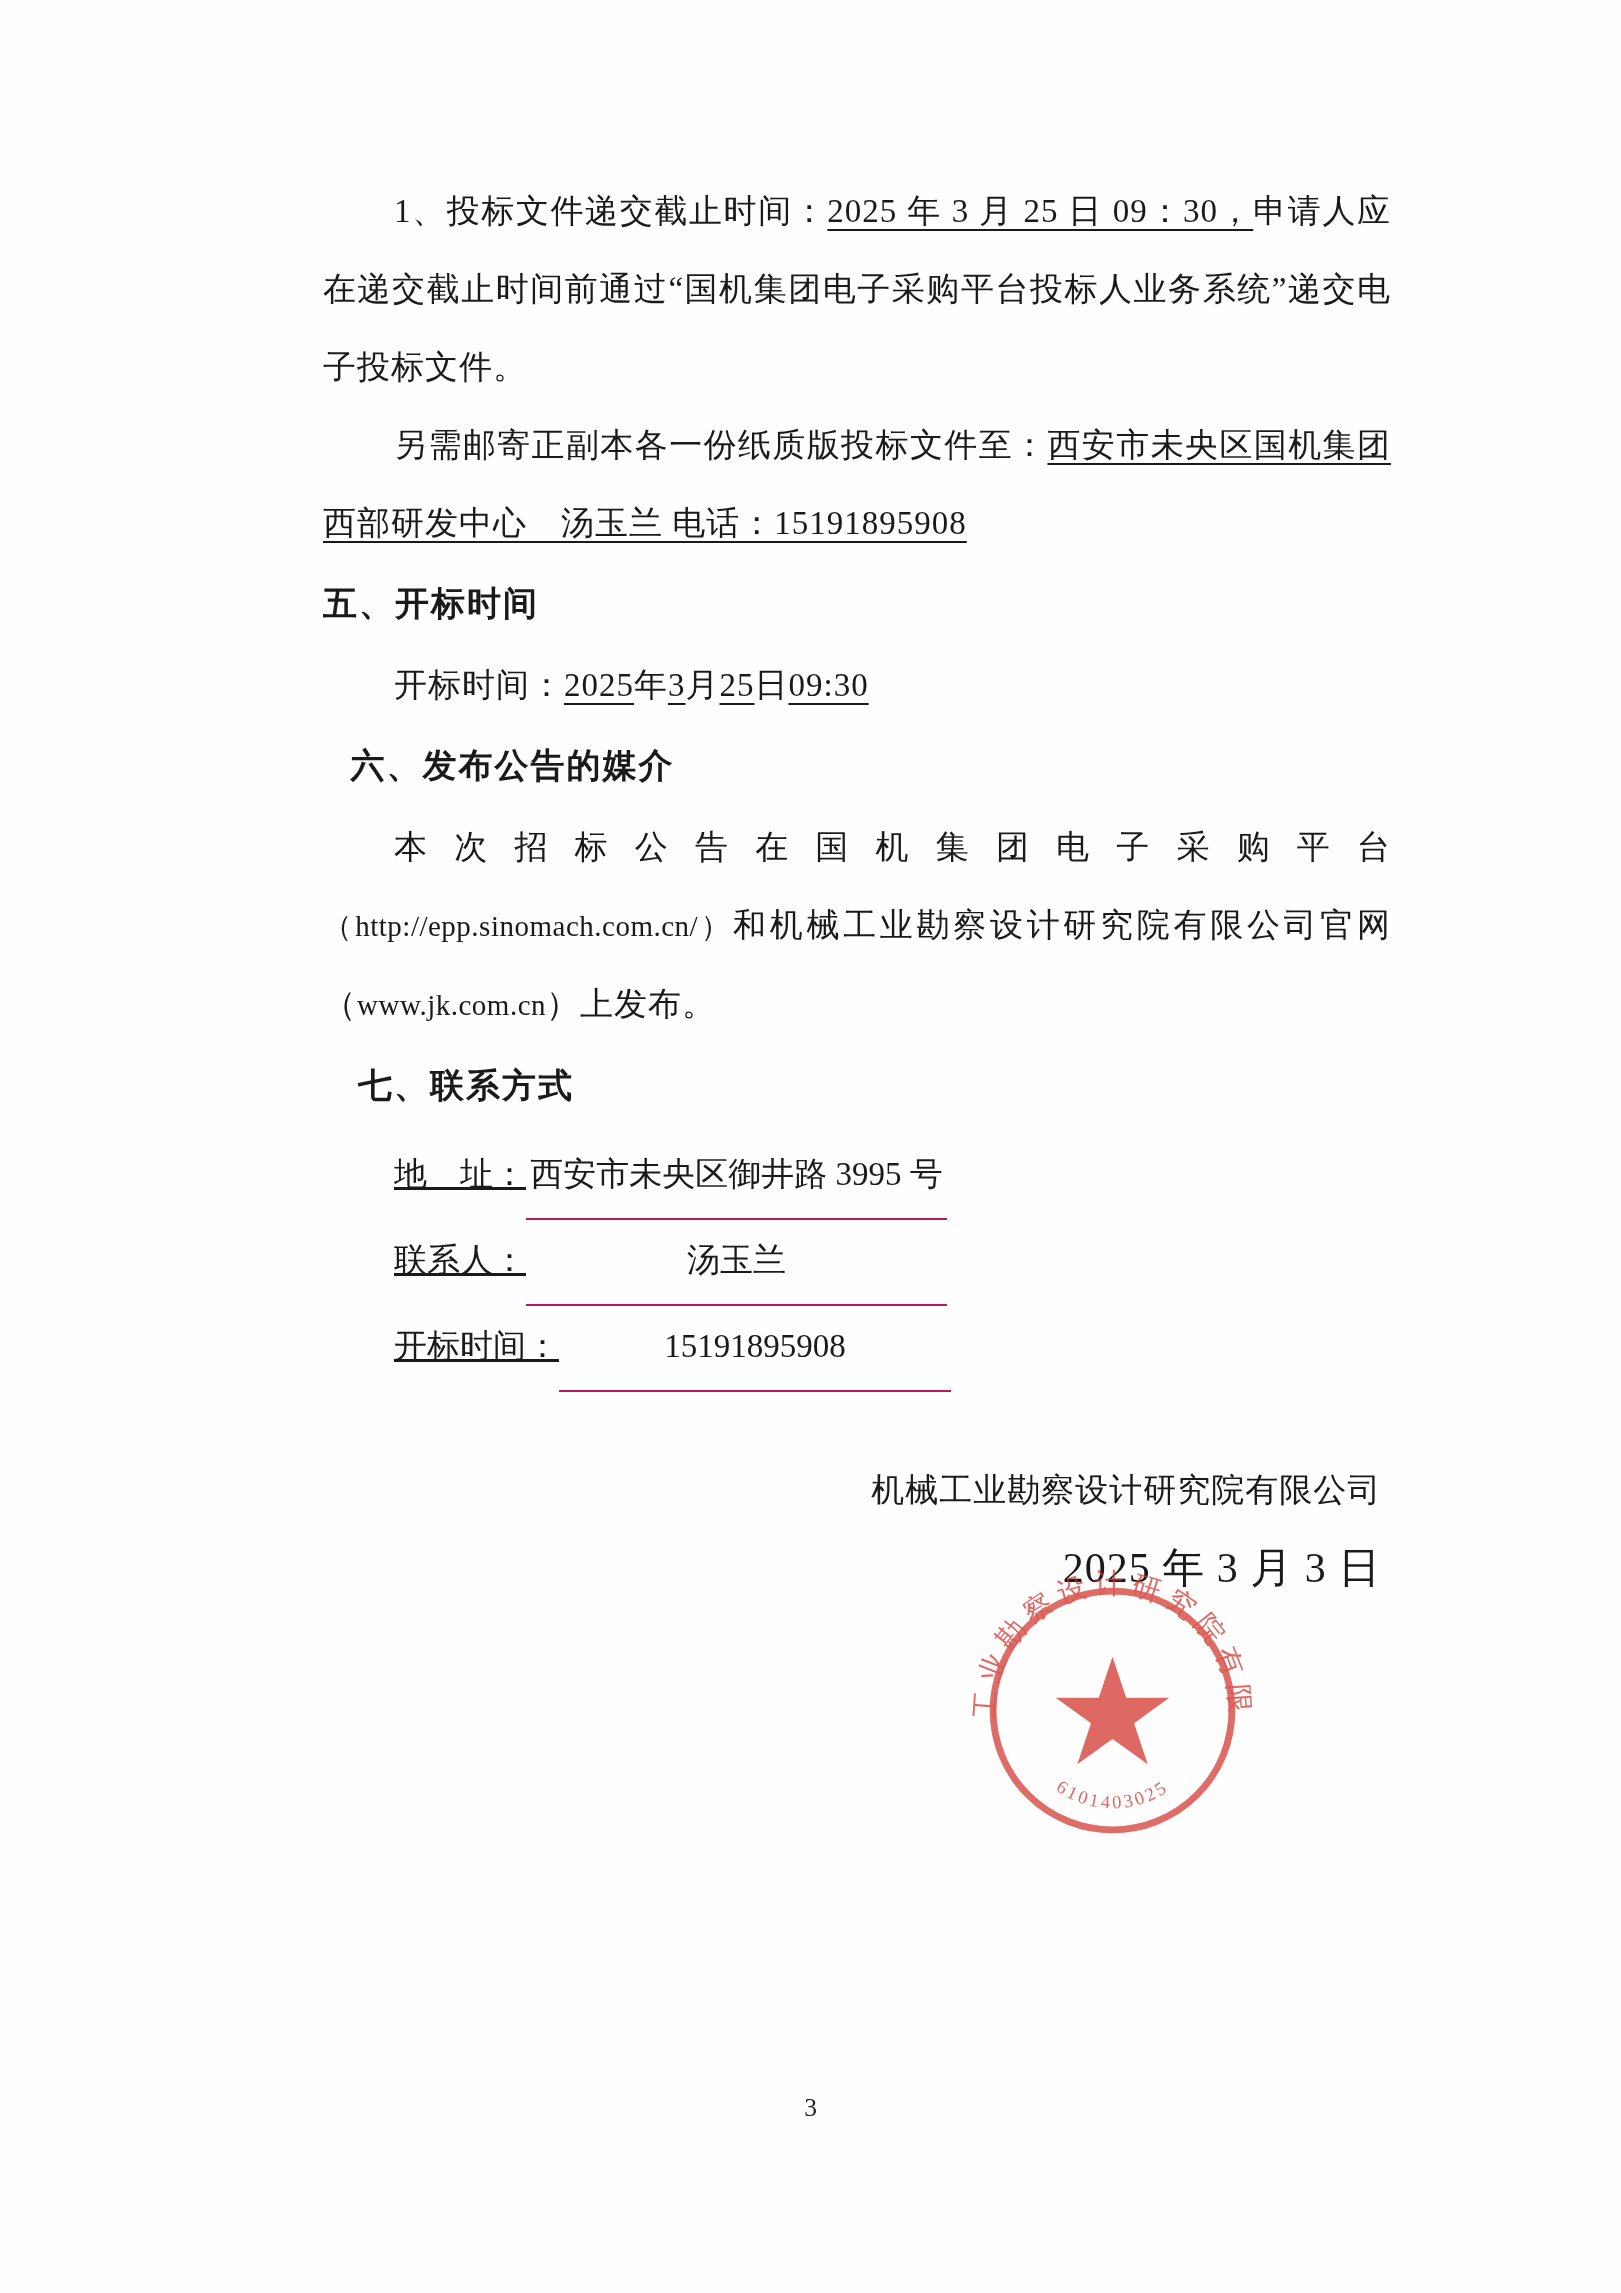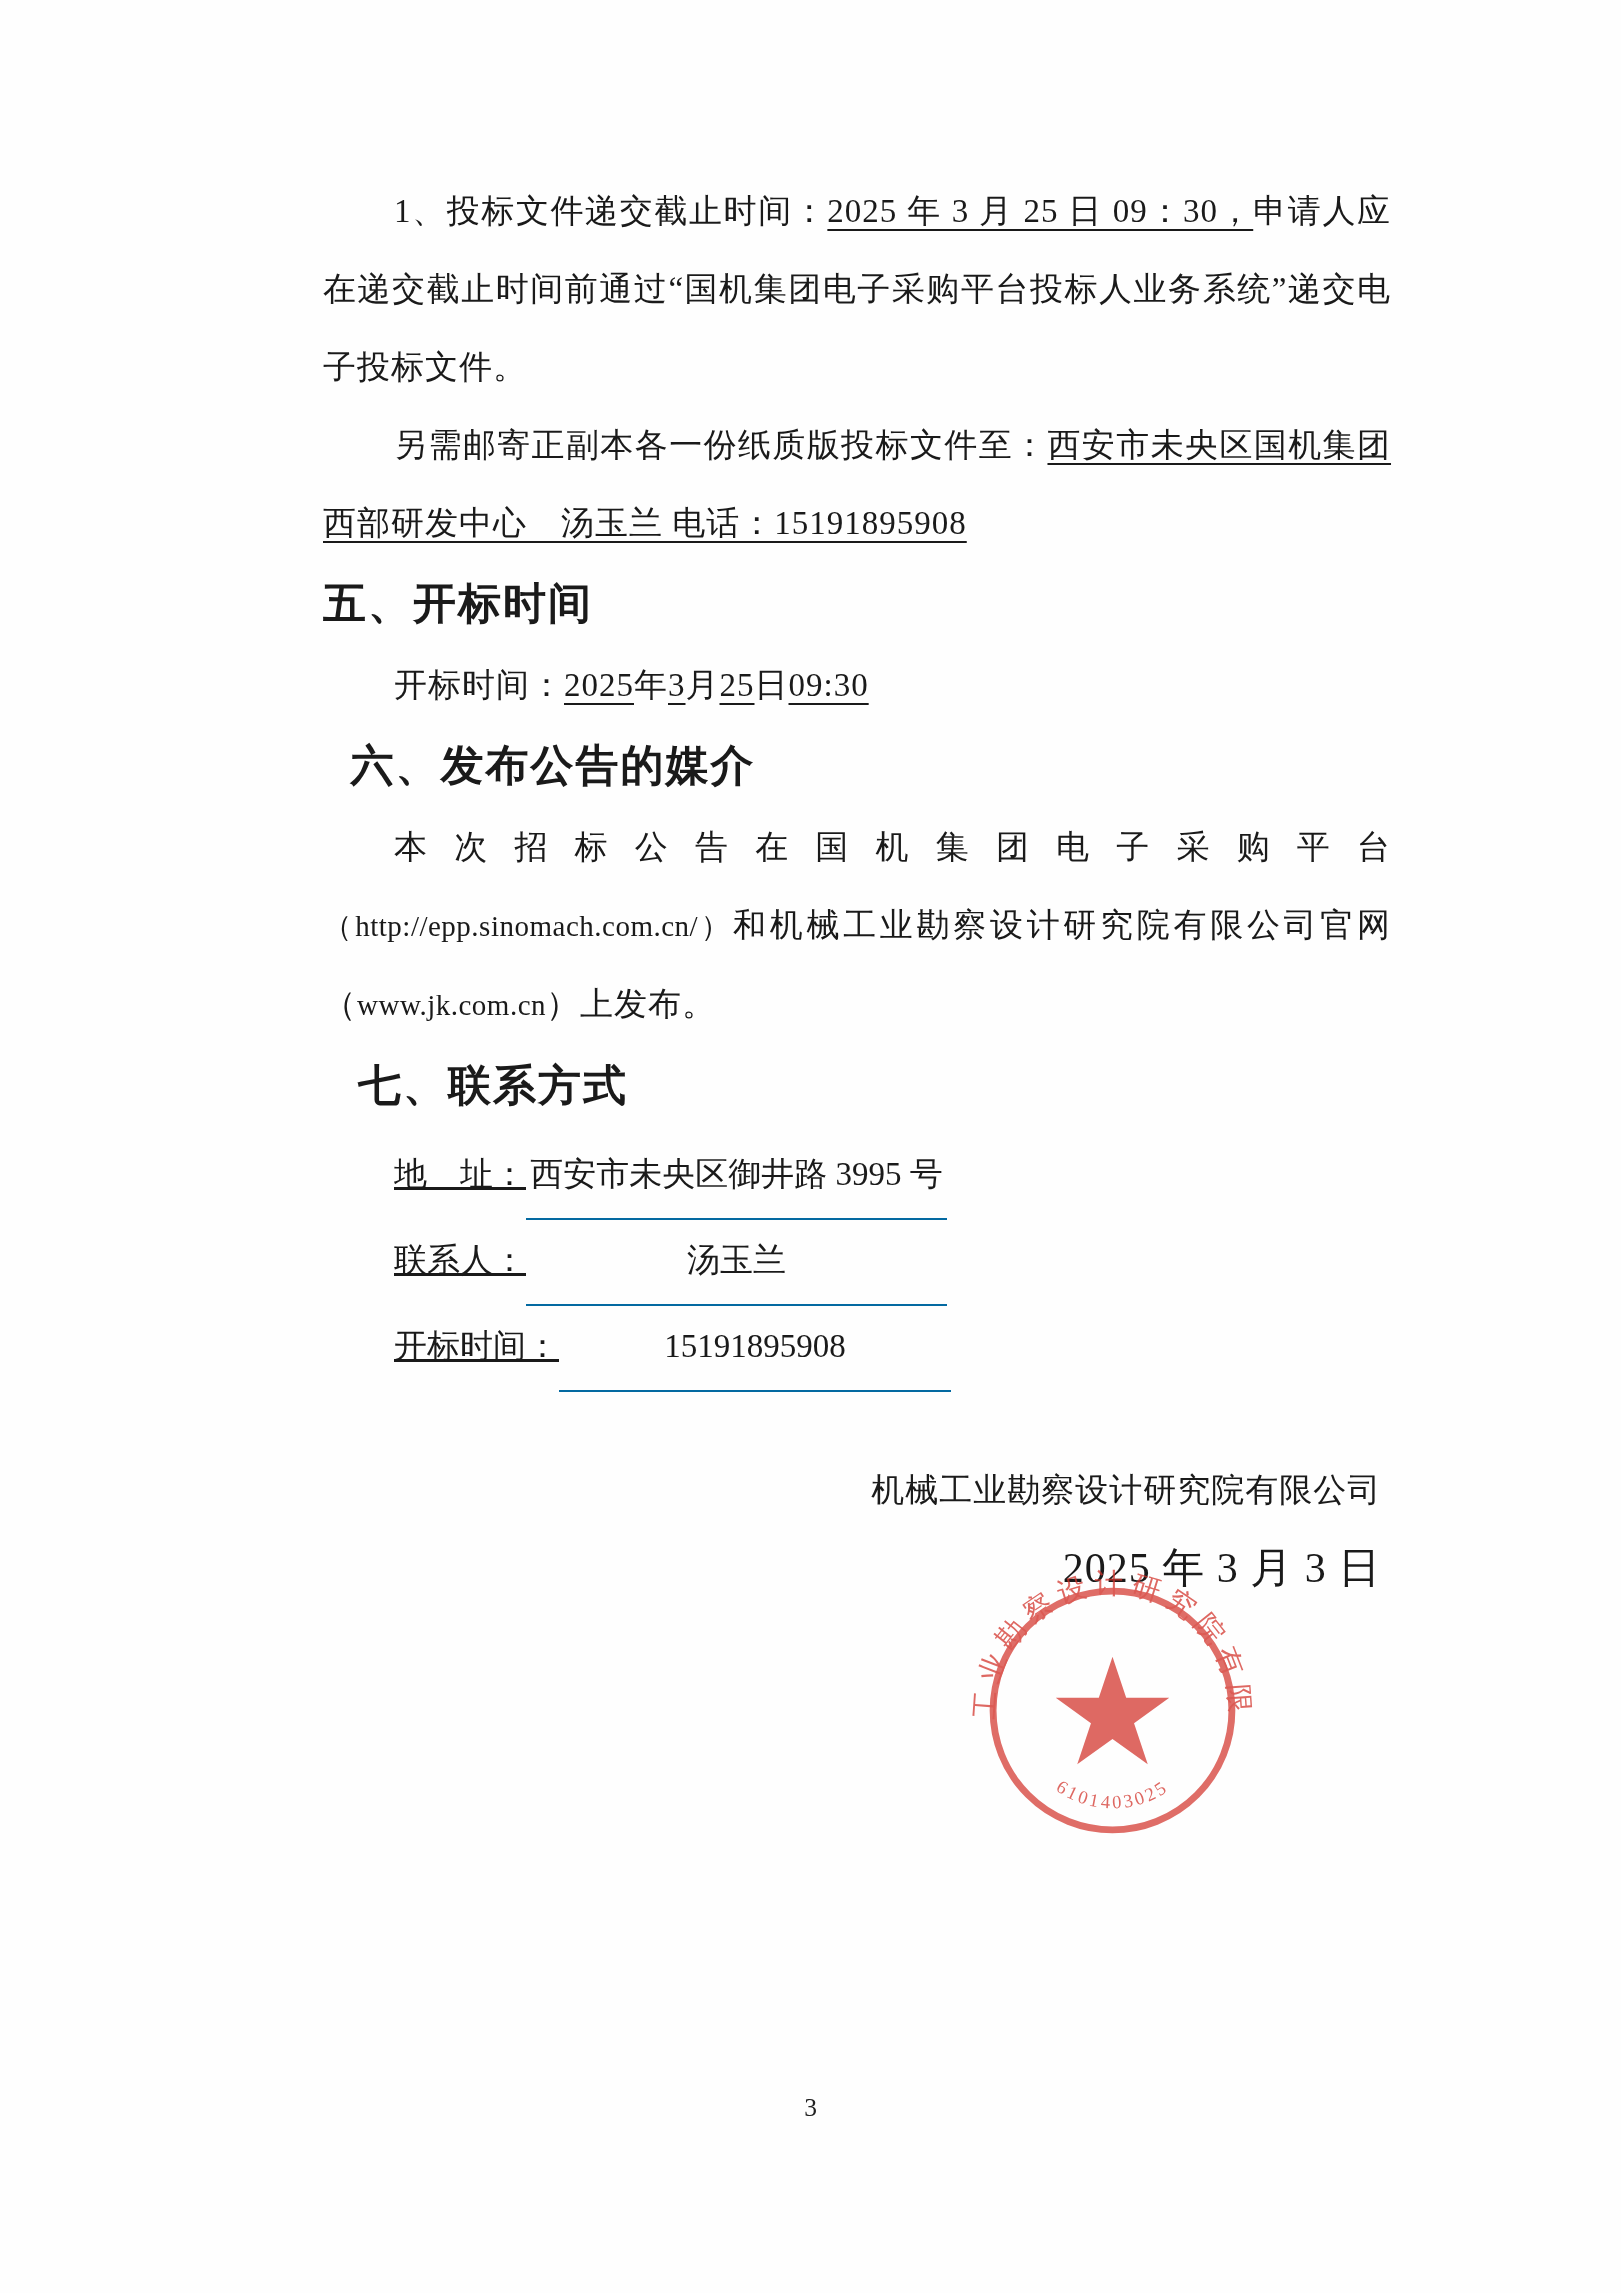--- a/index.html
+++ b/index.html
@@ -29,21 +29,21 @@
     font-size: 33px;
     line-height: 78px;
     letter-spacing: 1px;
     text-align: justify;
     margin: 0 0 0 0;
   }
   .indent {
     text-indent: 71px;
   }
   .heading {
-    font-size: 43px;
+    font-size: 34px;
     line-height: 84px;
     font-weight: bold;
     letter-spacing: 2px;
     margin: 0;
   }
   .heading.sub-indent {
     padding-left: 35px;
   }
   .heading.sub-indent2 {
     padding-left: 27.4px;
@@ -66,21 +66,21 @@
     line-height: 80px;
     padding-left: 71px;
     white-space: nowrap;
   }
   .contact-label {
     display: inline-block;
     text-decoration: underline;
   }
   .fill {
     display: inline-block;
-    border-bottom: 2px solid #0369a1;
+    border-bottom: 2px solid #be185d;
     text-align: center;
     vertical-align: baseline;
     padding-bottom: 3.9px;
   }
   .fill.addr { width: 421px; }
   .fill.person { width: 421px; }
   .fill.phone { width: 392px; }
   .signature {
     margin-top: 59px;
     font-size: 33px;

